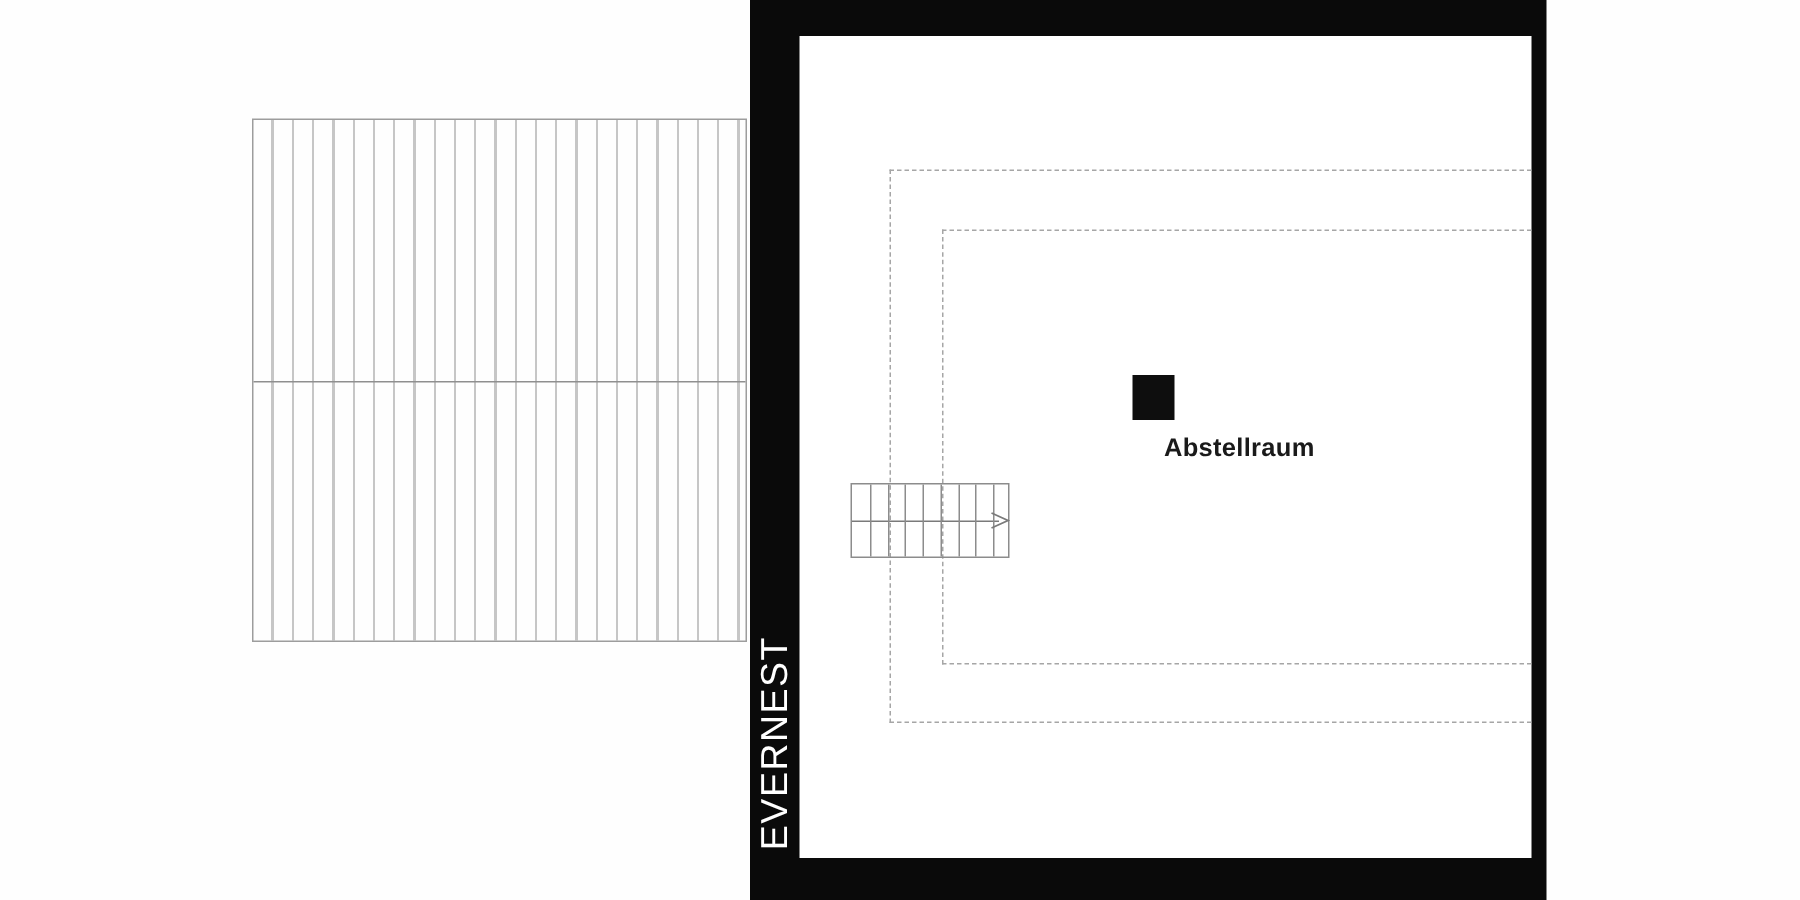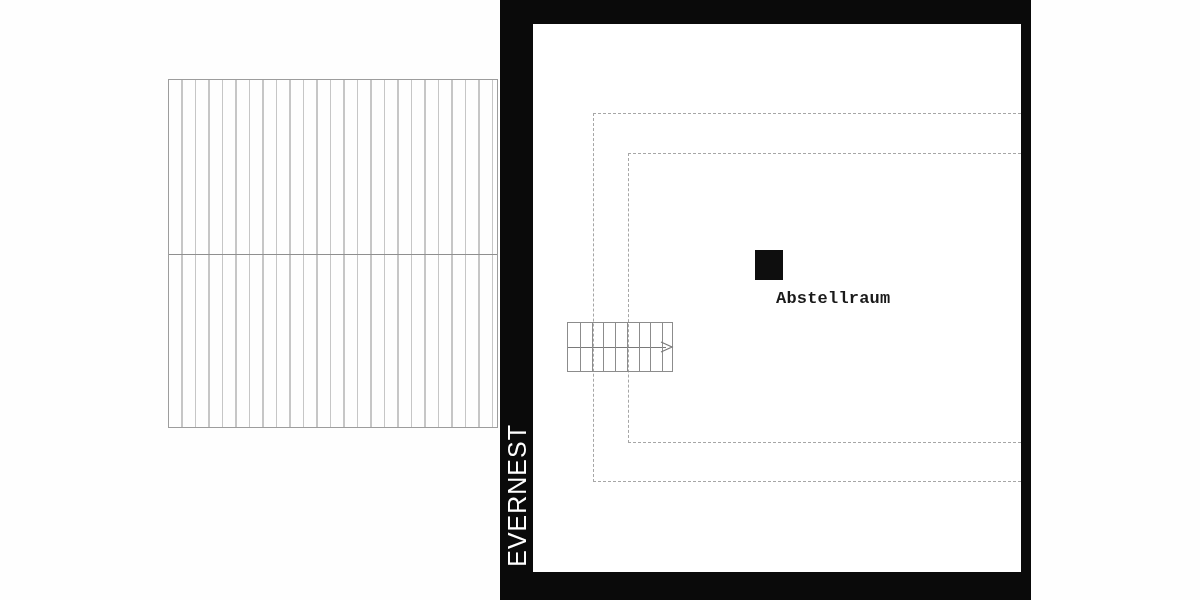--- a/index.html
+++ b/index.html
@@ -69,21 +69,20 @@
     font-family: "Liberation Sans", sans-serif;
   }
 
   .plan-interior {
     position: absolute;
     left: 33px;
     top: 24px;
     width: 488px;
     height: 548px;
     background: #ffffff;
-    font-family: Liberation Mono, monospace;
   }
 
   
   .dash-outline {
     position: absolute;
     right: 0;
     box-sizing: border-box;
     border-left: 1px dashed #a6a6a6;
     border-top: 1px dashed #a6a6a6;
     border-bottom: 1px dashed #a6a6a6;

